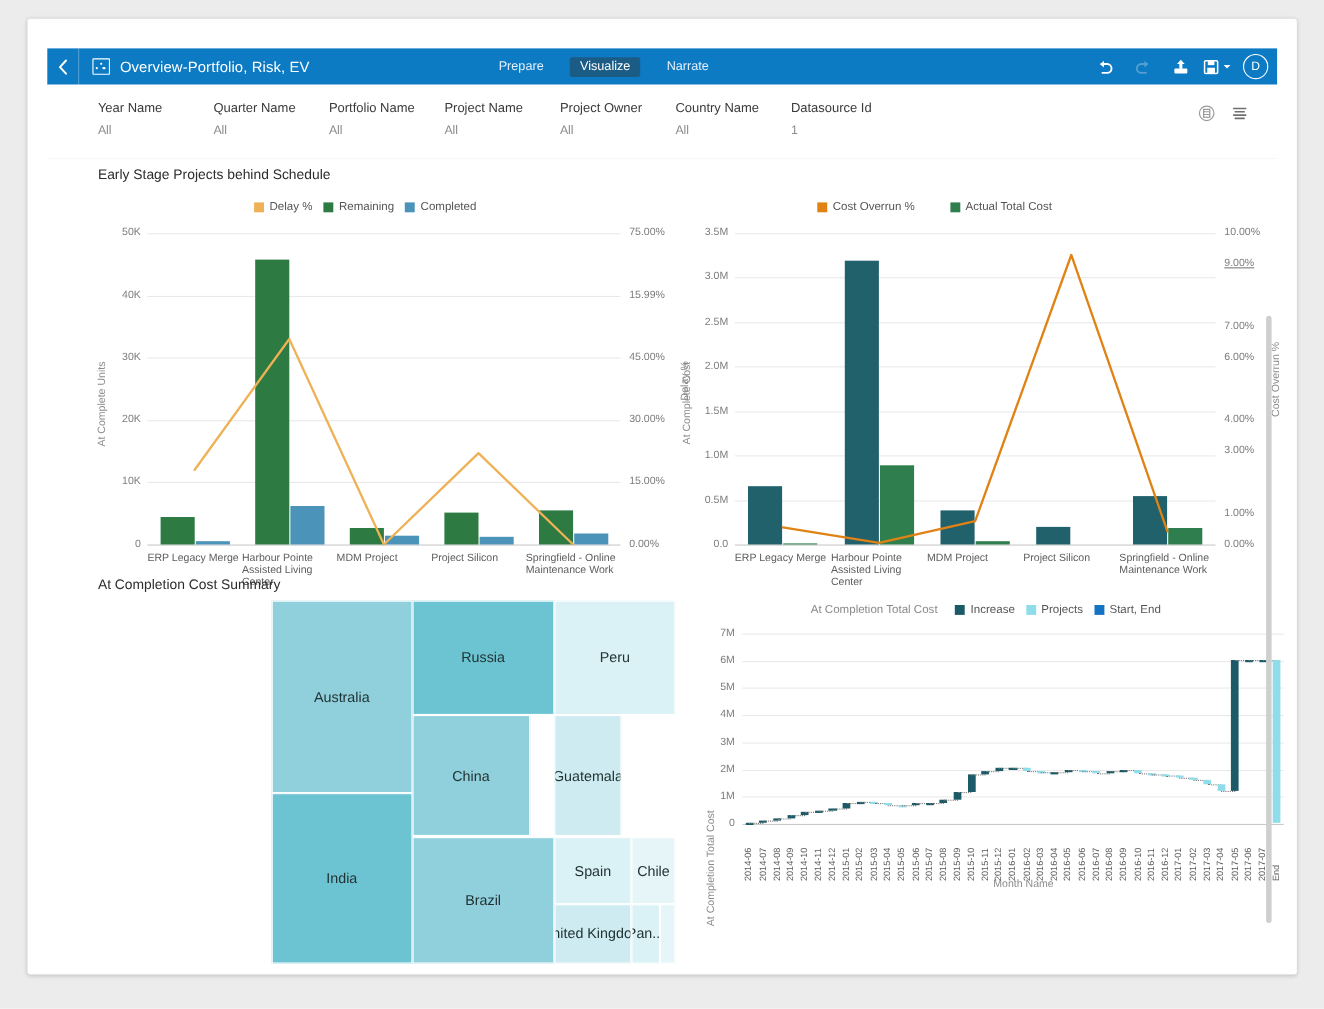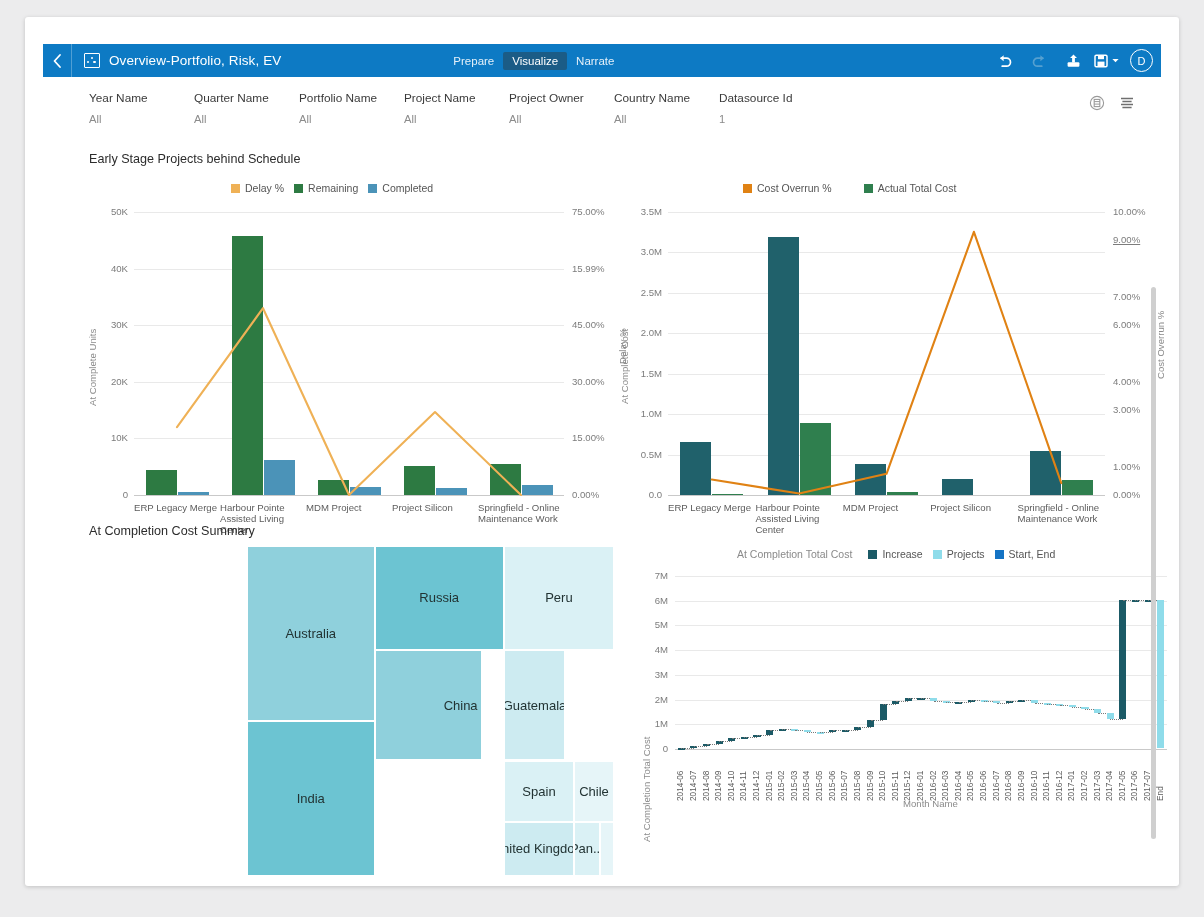--- a/index.html
+++ b/index.html
@@ -27,21 +27,21 @@
   }
   .app-icon{
     width:16px;height:15px;margin-left:12px;position:relative;flex:none;
   }
   .app-icon .fr{position:absolute;left:0;top:0;width:14px;height:13px;border:1.6px solid #fff;border-radius:1px;}
   .app-icon .d1,.app-icon .d2,.app-icon .d3{position:absolute;width:2.4px;height:2.4px;border-radius:50%;background:#fff;}
   .app-icon .d1{left:3px;top:7.5px;}
   .app-icon .d2{left:6.6px;top:4px;}
   .app-icon .d3{left:9.4px;top:7.8px;}
   .app-title{color:#fff;font-size:13.5px;margin-left:9px;letter-spacing:.1px;white-space:nowrap;}
-  .mode-tabs{display:flex;align-items:center;margin-left:163px;gap:0px;}
+  .mode-tabs{display:flex;align-items:center;margin-left:163px;gap:15px;}
   .mode-tab{
     color:#e4f0f9;font-size:11.5px;padding:3px 9px;border-radius:2px;cursor:pointer;white-space:nowrap;
   }
   .mode-tab.active{background:#1b5c86;color:#ffffff;}
   .top-actions{margin-left:auto;display:flex;align-items:center;gap:0;padding-right:8px;}
   .tb-ico{
     width:34px;height:33px;display:flex;align-items:center;justify-content:center;
     color:#ffffff;cursor:pointer;
   }
   .tb-ico.dim{color:#7fb9de;}
@@ -335,25 +335,28 @@
         </div>
         <div class="tm-tile" style="left: 164.92px; top: 174.9px; width: 127.68px; height: 155.1px; background: rgb(108, 196, 210);">
           <span class="tm-label" style="color: rgb(34, 51, 51);">India</span>
         </div>
         <div class="tm-tile" style="left: 292.6px; top: 0px; width: 129.276px; height: 103.95px; background: rgb(108, 196, 210);">
           <span class="tm-label" style="color: rgb(34, 51, 51);">Russia</span>
         </div>
         <div class="tm-tile" style="left: 421.876px; top: 0px; width: 110.124px; height: 103.95px; background: rgb(218, 241, 245);">
           <span class="tm-label" style="color: rgb(34, 51, 51);">Peru</span>
         </div>
-        <div class="tm-tile" style="left: 292.6px; top: 103.95px; width: 107px; height: 110.55px; background: rgb(143, 208, 220); justify-content: flex-end;">
+        <div class="tm-tile" style="left: 292.6px; top: 103.95px; width: 107px; height: 110.55px; background: rgb(143, 208, 220);">
           <span class="tm-label" style="color: rgb(34, 51, 51);">China</span>
         </div>
         <div class="tm-tile" style="left: 421.876px; top: 103.95px; width: 61.18px; height: 110.55px; background: rgb(205, 235, 241);">
           <span class="tm-label" style="color: rgb(34, 51, 51);">Guatemala</span>
+        </div>
+        <div class="tm-tile" style="left: 292.6px; top: 214.5px; width: 129.276px; height: 115.5px; background: rgb(143, 208, 220);">
+          <span class="tm-label" style="color: rgb(34, 51, 51);">Brazil</span>
         </div>
         <div class="tm-tile" style="left: 421.876px; top: 214.5px; width: 70.224px; height: 61.05px; background: rgb(218, 241, 245);">
           <span class="tm-label" style="color: rgb(34, 51, 51);">Spain</span>
         </div>
         <div class="tm-tile" style="left: 492.1px; top: 214.5px; width: 39.9px; height: 61.05px; background: rgb(230, 245, 248);">
           <span class="tm-label" style="color: rgb(34, 51, 51);">Chile</span>
         </div>
         <div class="tm-tile" style="left: 421.876px; top: 275.55px; width: 70.224px; height: 54.45px; background: rgb(205, 235, 241);">
           <span class="tm-label" style="color: rgb(34, 51, 51);">United Kingdom</span>
         </div>

